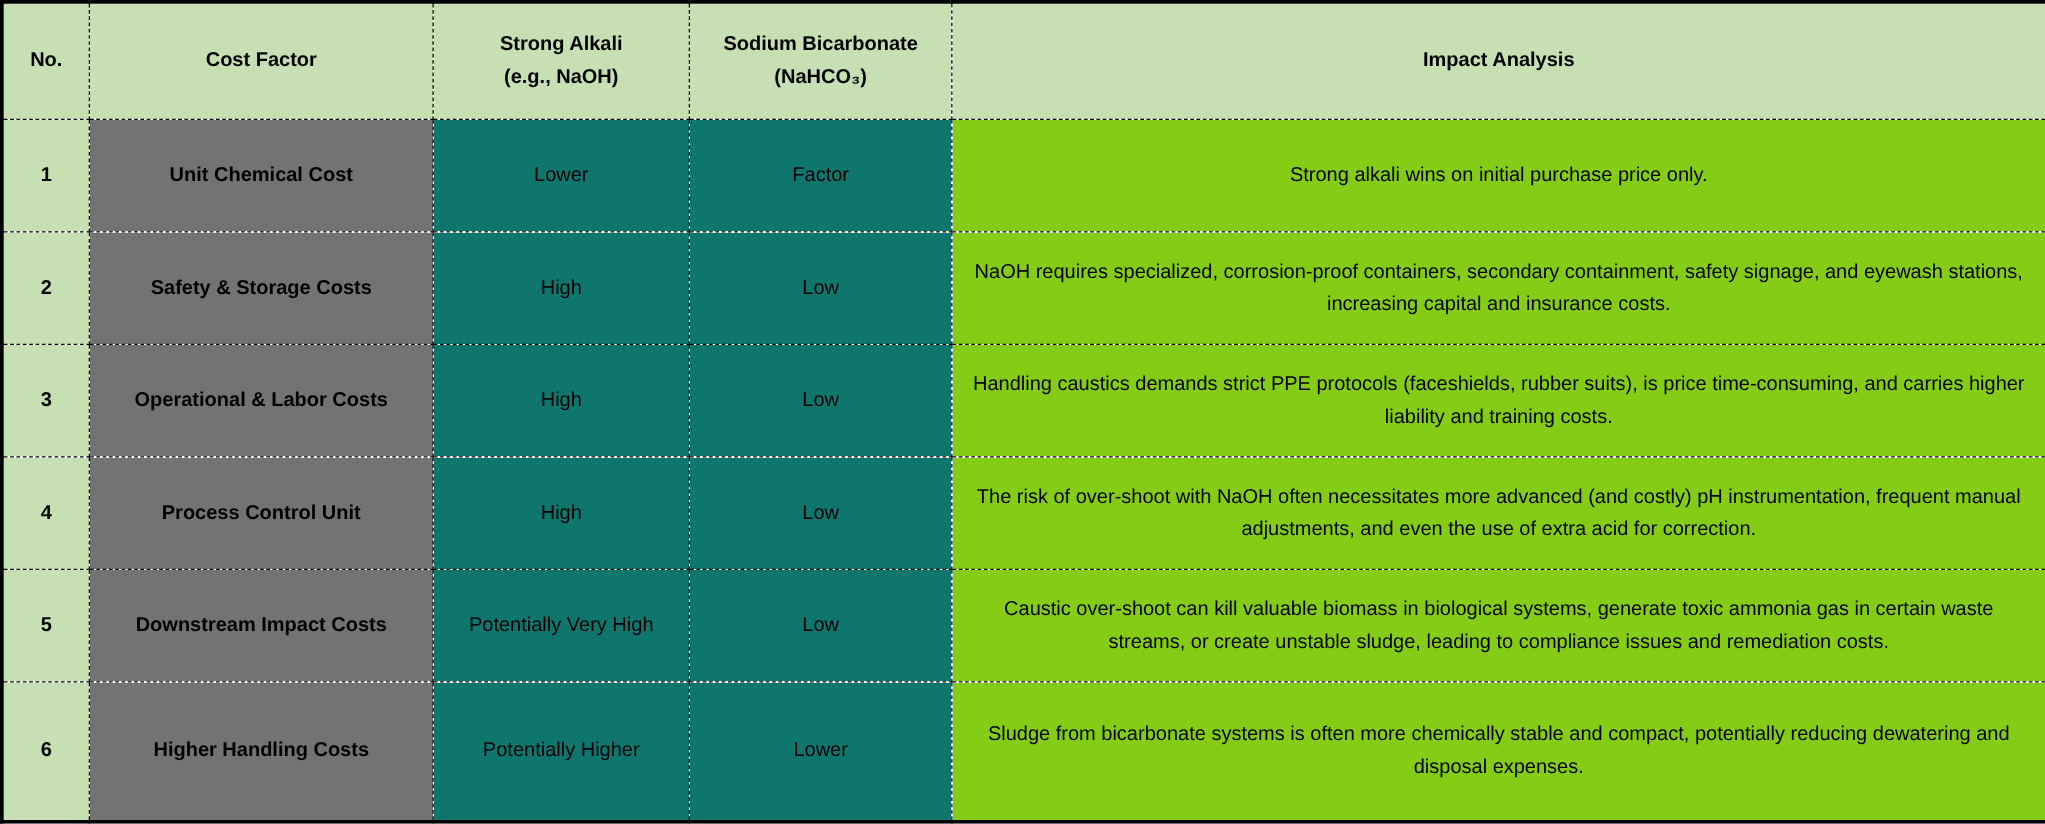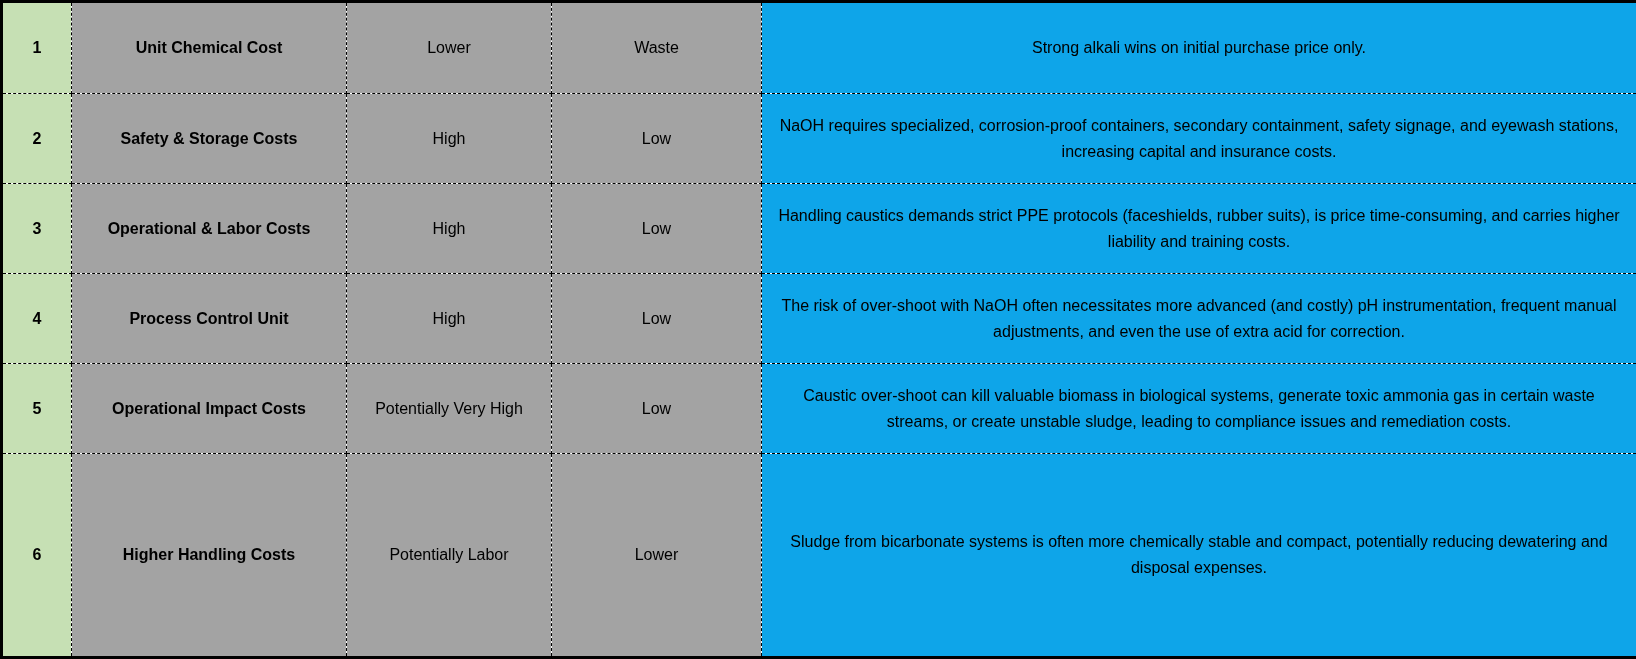--- a/index.html
+++ b/index.html
@@ -31,50 +31,69 @@
     font-weight: bold;
     height: 84px;
   }
   tr.header-row .hdr-sub { font-weight: bold; }
   
   td.no-cell {
     background: #c6e0b4;
     font-weight: bold;
   }
   td.factor-cell {
-    background: #a3a3a3;
+    background: #737373;
     font-weight: bold;
   }
-  td.value-cell { background: #a3a3a3; }
+  td.value-cell { background: #0f766e; }
   td.impact-cell {
-    background: #0ea5e9;
+    background: #84cc16;
     padding: 4px 10px;
   }
   tr.data-row { height: 90px; }
   tr.data-row:first-of-type { height: 92px; }
   tr.data-row:last-of-type { height: auto; }
 </style>
 </head>
 <body>
 
 <table class="comparison-table">
   <colgroup>
     <col style="width:70px">
     <col style="width:275px">
     <col style="width:205px">
     <col style="width:210px">
     <col style="width:876px">
   </colgroup>
   <tbody>
+    <tr class="header-row">
+      <th>
+        <div>No.</div>
+      </th>
+      <th>
+        <div>Cost Factor</div>
+      </th>
+      <th>
+        <div>Strong Alkali</div>
+        <div class="hdr-sub">(e.g., NaOH)</div>
+      </th>
+      <th>
+        <div>Sodium Bicarbonate</div>
+        <div class="hdr-sub">(NaHCO₃)</div>
+      </th>
+      <th>
+        <div>Impact Analysis</div>
+      </th>
+    </tr>
 
     <tr class="data-row">
       <td class="no-cell">1</td>
       <td class="factor-cell">Unit Chemical Cost</td>
       <td class="value-cell">Lower</td>
-      <td class="value-cell">Waste</td>
+      <td class="value-cell">Factor</td>
       <td class="impact-cell">Strong alkali wins on initial purchase price only.</td>
     </tr>
 
     <tr class="data-row">
       <td class="no-cell">2</td>
       <td class="factor-cell">Safety &amp; Storage Costs</td>
       <td class="value-cell">High</td>
       <td class="value-cell">Low</td>
       <td class="impact-cell">NaOH requires specialized, corrosion-proof containers, secondary containment, safety signage, and eyewash stations, increasing capital and insurance costs.</td>
     </tr>
@@ -90,27 +109,27 @@
     <tr class="data-row">
       <td class="no-cell">4</td>
       <td class="factor-cell">Process Control Unit</td>
       <td class="value-cell">High</td>
       <td class="value-cell">Low</td>
       <td class="impact-cell">The risk of over-shoot with NaOH often necessitates more advanced (and costly) pH instrumentation, frequent manual adjustments, and even the use of extra acid for correction.</td>
     </tr>
 
     <tr class="data-row">
       <td class="no-cell">5</td>
-      <td class="factor-cell">Operational Impact Costs</td>
+      <td class="factor-cell">Downstream Impact Costs</td>
       <td class="value-cell">Potentially Very High</td>
       <td class="value-cell">Low</td>
       <td class="impact-cell">Caustic over-shoot can kill valuable biomass in biological systems, generate toxic ammonia gas in certain waste streams, or create unstable sludge, leading to compliance issues and remediation costs.</td>
     </tr>
 
     <tr class="data-row">
       <td class="no-cell">6</td>
       <td class="factor-cell">Higher Handling Costs</td>
-      <td class="value-cell">Potentially Labor</td>
+      <td class="value-cell">Potentially Higher</td>
       <td class="value-cell">Lower</td>
       <td class="impact-cell">Sludge from bicarbonate systems is often more chemically stable and compact, potentially reducing dewatering and disposal expenses.</td>
     </tr>
   </tbody>
 </table>
 
 </body></html>

